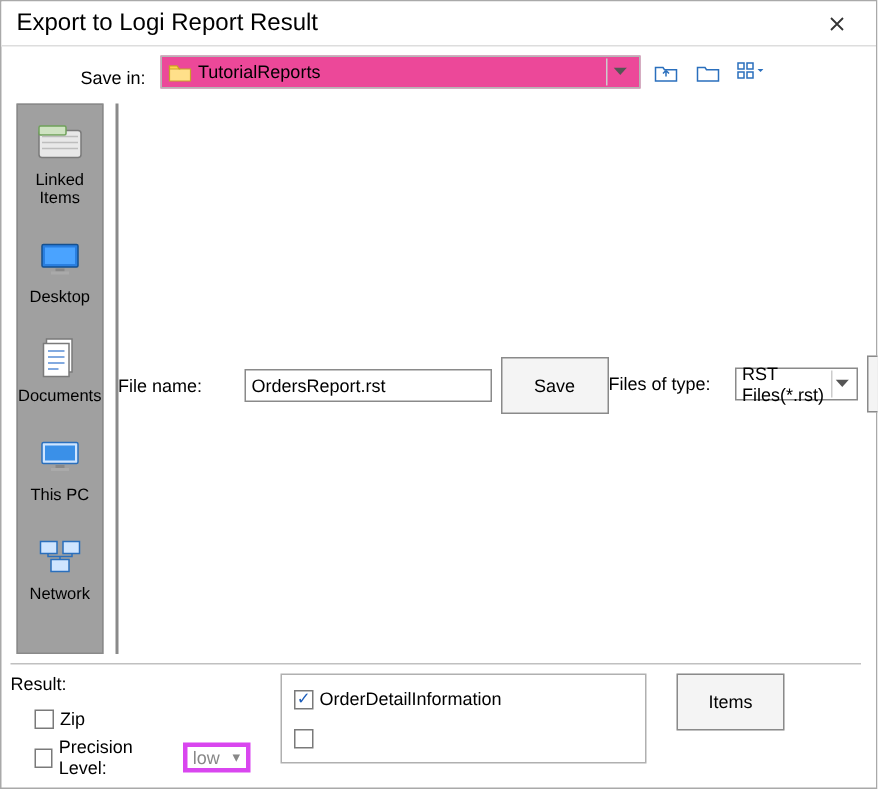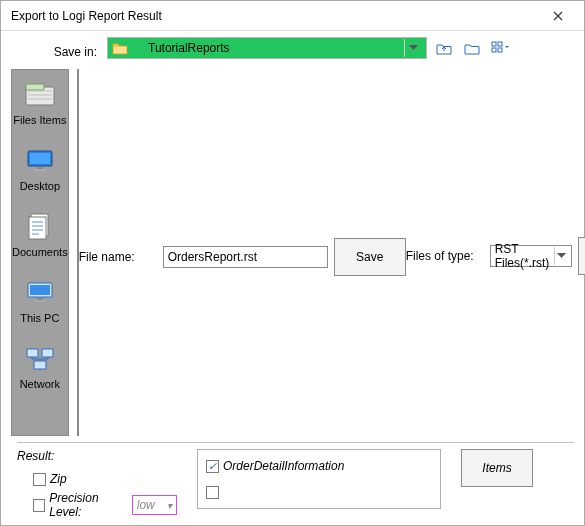--- a/index.html
+++ b/index.html
@@ -22,21 +22,21 @@
     flex-direction: column;
   }
   .titlebar {
     height: 30px;
     display: flex;
     align-items: center;
     padding: 0 6px 0 10px;
     background: #fff;
     border-bottom: 1px solid #ddd;
   }
-  .titlebar .title { flex: 1; font-size: 12px; }
+  .titlebar .title { flex: 1; font-size: 16px; }
   .titlebar .close {
     width: 40px;
     height: 28px;
     display: flex;
     align-items: center;
     justify-content: center;
     cursor: default;
   }
   .savein-row {
     height: 32px;
@@ -50,23 +50,22 @@
     text-align: right;
     padding-right: 4px;
   }
   .savein-select {
     flex: 0 0 320px;
     height: 22px;
     border: 1px solid #b5b5b5;
     display: flex;
     align-items: center;
     padding: 0 4px;
-    background: #22c55e;
+    background: #ec4899;
     position: relative;
-    gap: 16px;
   }
   .savein-select .folder-ico { margin-right: 4px; display:flex; }
   .savein-select .drop {
     margin-left: auto;
     width: 18px;
     height: 18px;
     border-left: 1px solid #ccc;
     display: flex; align-items: center; justify-content: center;
   }
   .toolbar-btn {
@@ -152,23 +151,22 @@
     width: 72px;
     height: 38px;
     border: 1px solid #8a8a8a;
     background: #f4f4f4;
     display:flex; align-items:center; justify-content:center;
     font-size: 12px;
     cursor: default;
   }
   .bottom-panel {
     border-top: 1px solid #c0c0c0;
-    margin: 0 10px 10px 16px;
+    margin: 0 10px 10px 6px;
     padding: 6px 0 0 0;
-    font-style: italic;
   }
   .fieldset-row {
     display: flex;
     gap: 20px;
     align-items: flex-start;
   }
   .result-col {
     display: flex;
     flex-direction: column;
     gap: 6px;
@@ -184,21 +182,21 @@
   }
   .cb {
     width: 13px; height: 13px;
     border: 1px solid #7a7a7a;
     background: #fff;
     display:flex; align-items:center; justify-content:center;
   }
   .cb .check { color: #1e5eba; font-size: 11px; line-height: 1; }
   .mini-select {
     width: 48px; height: 20px;
-    border: 1px solid #d946ef;
+    border: 3px solid #d946ef;
     background: #fff;
     display:flex; align-items:center;
     padding: 0 4px;
     color: #888;
   }
   .mini-select .drop { margin-left:auto; font-size:10px; color:#888; }
   .details-box {
     border: 1px solid #b0b0b0;
     width: 244px;
     padding: 6px 8px;
@@ -263,21 +261,21 @@
 
     <div class="sidebar">
       <div class="item">
         <span class="icon-slot">
           <svg width="30" height="26" viewBox="0 0 30 26">
               <rect x="1" y="5" width="28" height="18" rx="2" fill="#e8e8e8" stroke="#7a7a7a"></rect>
               <rect x="1" y="2" width="18" height="6" rx="1" fill="#cfe3c2" stroke="#6fa15a"></rect>
               <path d="M3 9 h24 M3 13 h24 M3 17 h24" stroke="#bdbdbd"></path>
             </svg>
         </span>
-        <span>Files Items</span>
+        <span>Linked Items</span>
       </div>
       <div class="item">
         <span class="icon-slot">
           <svg width="30" height="24" viewBox="0 0 30 24">
               <rect x="3" y="2" width="24" height="15" rx="1" fill="#2a7fe0" stroke="#15508f"></rect>
               <rect x="5" y="4" width="20" height="11" fill="#4aa3ff"></rect>
               <rect x="12" y="18" width="6" height="2" fill="#888"></rect>
               <rect x="9" y="20" width="12" height="2" fill="#aaa"></rect>
             </svg>
         </span>

